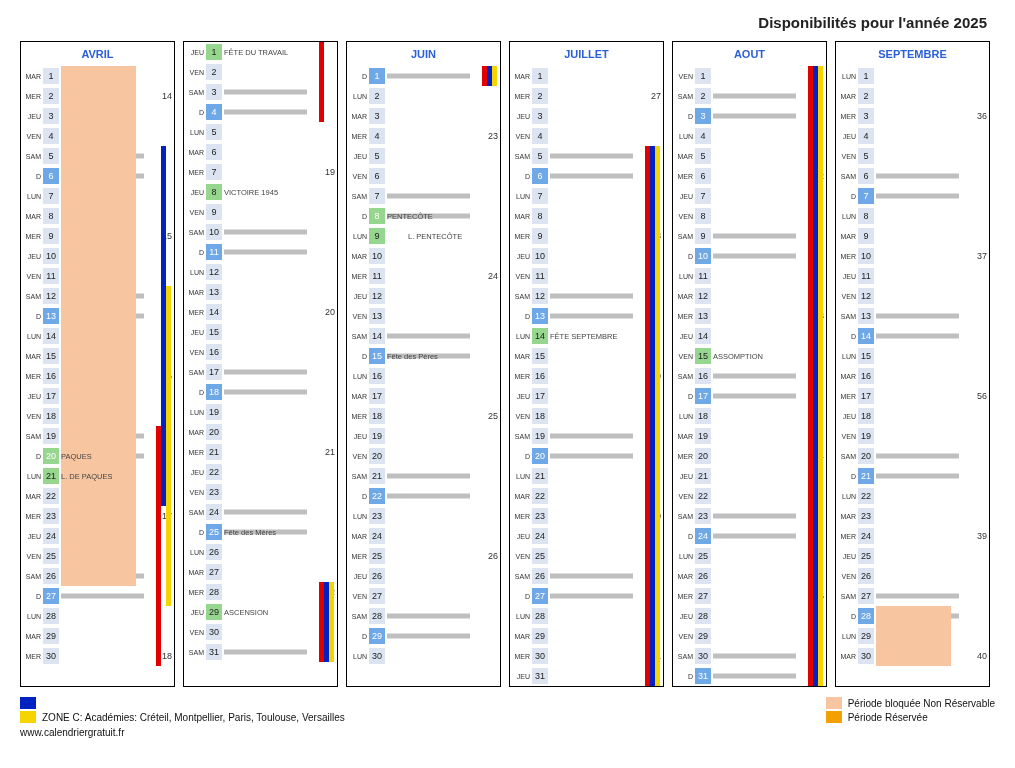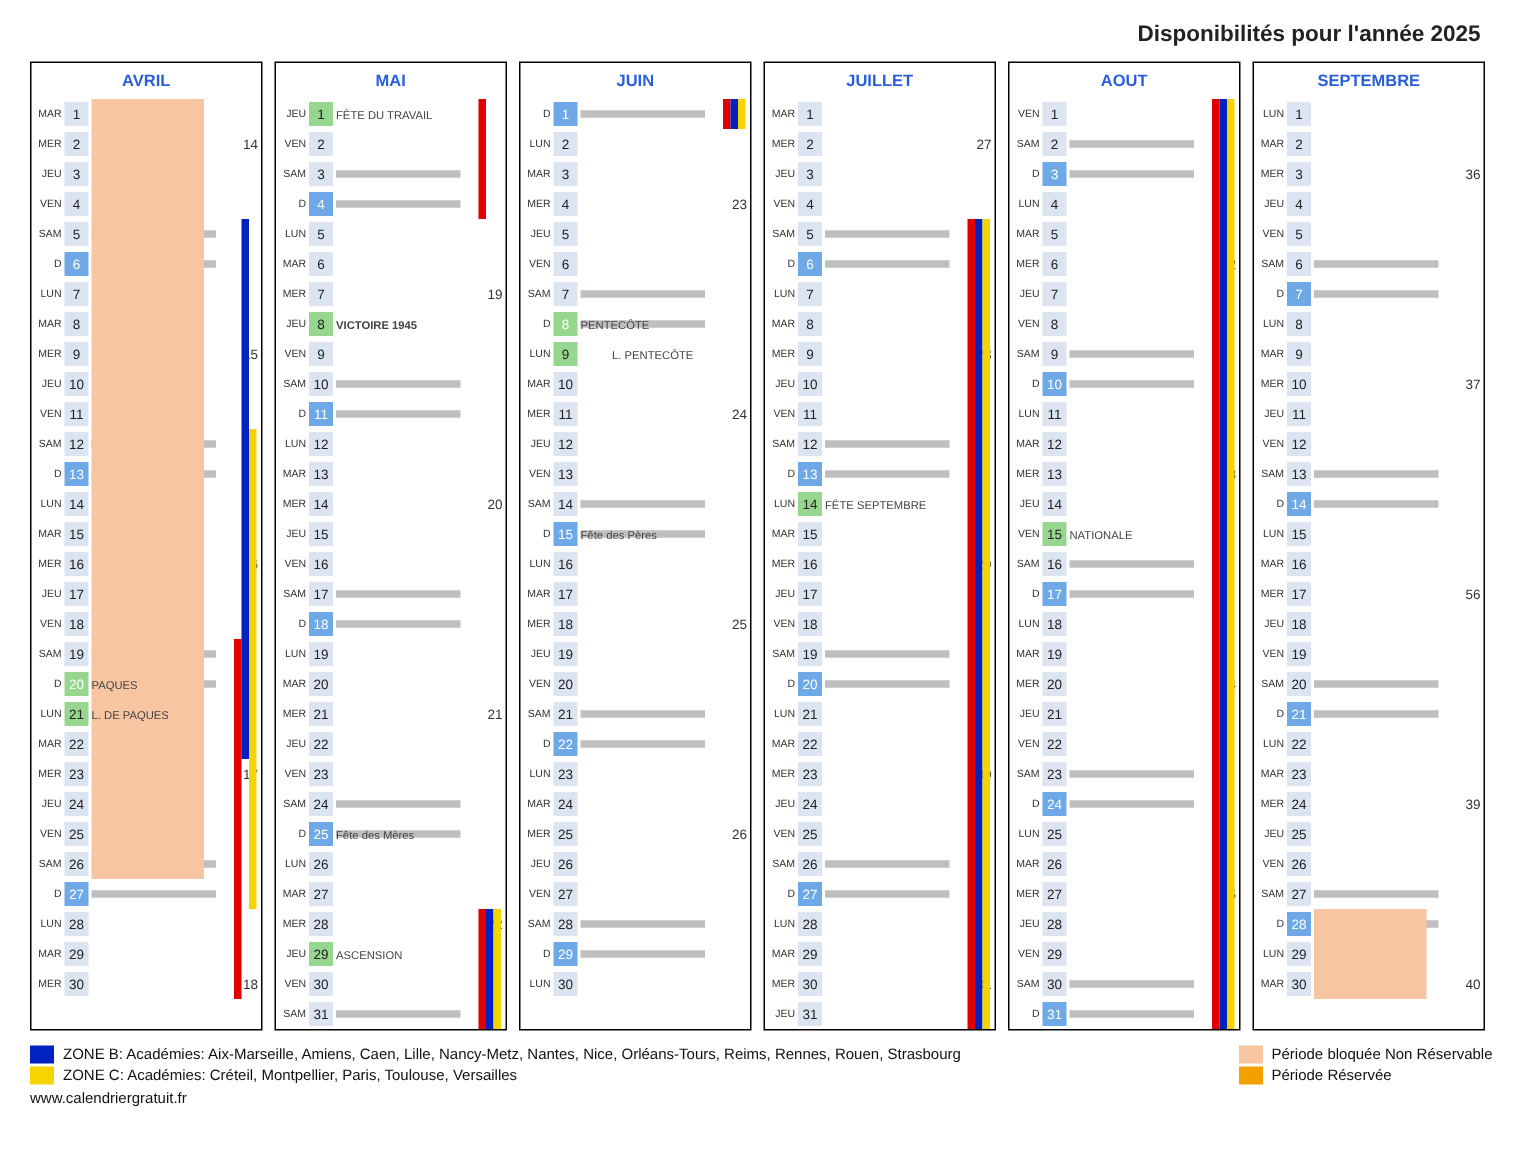--- a/index.html
+++ b/index.html
@@ -271,21 +271,20 @@
           <div class="num" style="position: relative; z-index: 2;">29</div>
         </div>
         <div class="day">
           <div class="dow">MER</div>
           <div class="num" style="position: relative; z-index: 2;">30</div>
           <div class="week-num">18</div>
         </div>
       </div>
     </div>
     <div class="month">
-      <div class="month-header">MAI</div>
       <div style="position: relative;">
         <div class="zone-strip z-a" style="left: 135px; top: 0px; height: 80px;"></div>
         <div class="zone-strip z-a" style="left: 135px; top: 540px; height: 80px;"></div>
         <div class="zone-strip z-b" style="left: 140px; top: 540px; height: 80px;"></div>
         <div class="zone-strip z-c" style="left: 145px; top: 540px; height: 80px;"></div>
         <div class="day">
           <div class="dow">JEU</div>
           <div class="num holiday" style="position: relative; z-index: 2;">1</div>
           <div class="label" style="position: relative; z-index: 2;">FÊTE DU TRAVAIL</div>
         </div>
@@ -312,21 +311,21 @@
           <div class="num" style="position: relative; z-index: 2;">6</div>
         </div>
         <div class="day">
           <div class="dow">MER</div>
           <div class="num" style="position: relative; z-index: 2;">7</div>
           <div class="week-num">19</div>
         </div>
         <div class="day">
           <div class="dow">JEU</div>
           <div class="num holiday" style="position: relative; z-index: 2;">8</div>
-          <div class="label" style="position: relative; z-index: 2; font-weight: bold;">VICTOIRE 1945</div>
+          <div class="label" style="position: relative; z-index: 2;">VICTOIRE 1945</div>
         </div>
         <div class="day">
           <div class="dow">VEN</div>
           <div class="num" style="position: relative; z-index: 2;">9</div>
         </div>
         <div class="day">
           <div class="week-bar"></div>
           <div class="dow">SAM</div>
           <div class="num" style="position: relative; z-index: 2;">10</div>
         </div>
@@ -781,21 +780,21 @@
           <div class="num" style="position: relative; z-index: 2;">13</div>
           <div class="week-num">33</div>
         </div>
         <div class="day">
           <div class="dow">JEU</div>
           <div class="num" style="position: relative; z-index: 2;">14</div>
         </div>
         <div class="day">
           <div class="dow">VEN</div>
           <div class="num holiday" style="position: relative; z-index: 2;">15</div>
-          <div class="label" style="position: relative; z-index: 2;">NATIONALE</div>
+          <div class="label" style="position: relative; z-index: 2;">ASSOMPTION</div>
         </div>
         <div class="day">
           <div class="week-bar"></div>
           <div class="dow">SAM</div>
           <div class="num" style="position: relative; z-index: 2;">16</div>
         </div>
         <div class="day">
           <div class="week-bar"></div>
           <div class="dow">D</div>
           <div class="num sunday" style="position: relative; z-index: 2;">17</div>
@@ -1002,21 +1001,20 @@
           <div class="week-num">40</div>
         </div>
       </div>
     </div>
   </div>
 
 <div class="legend">
   <div class="legend-left">
     <div>
         <span class="sw z-b"></span>
-        <span>ZONE B: Académies: Aix-Marseille, Amiens, Caen, Lille, Nancy-Metz, Nantes, Nice, Orléans-Tours, Reims, Rennes, Rouen, Strasbourg</span>
       </div>
     <div>
         <span class="sw z-c"></span>
         <span>ZONE C: Académies: Créteil, Montpellier, Paris, Toulouse, Versailles</span>
       </div>
     <div class="source">www.calendriergratuit.fr</div>
   </div>
   <div class="legend-right">
     <div>
         <span class="sw" style="background:#f7c6a0"></span>

